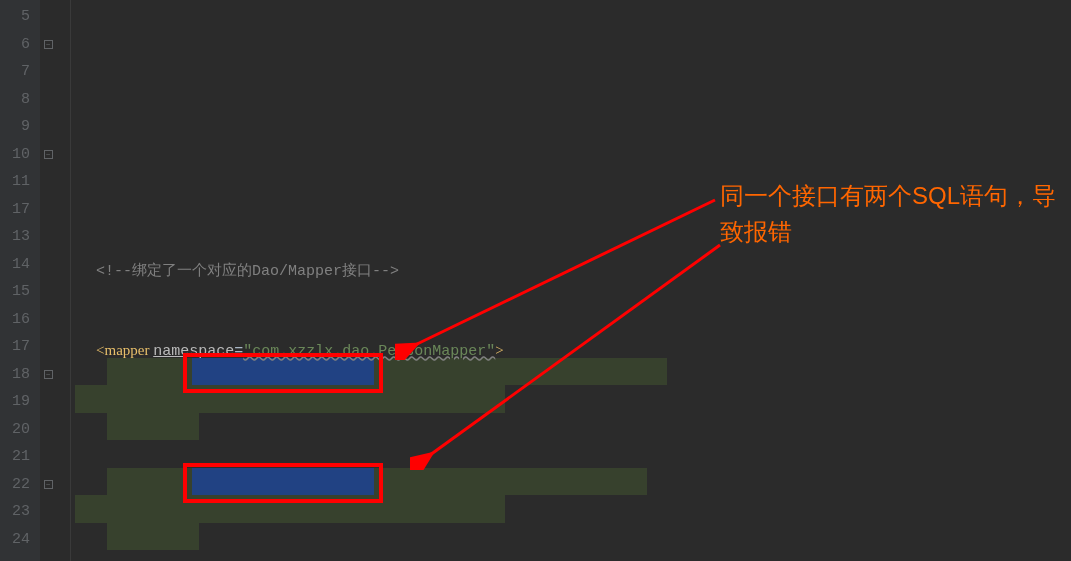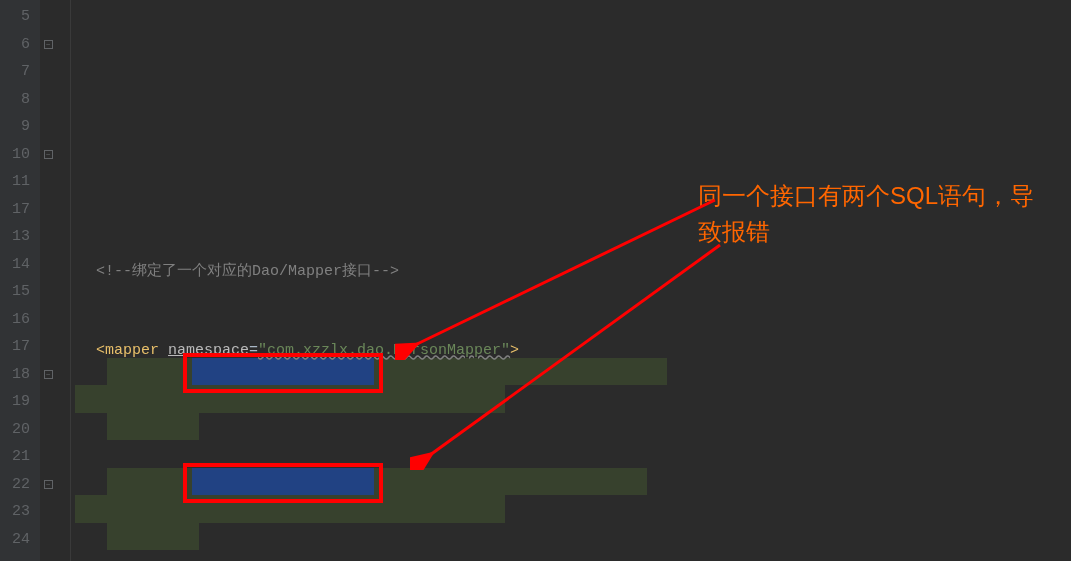--- a/index.html
+++ b/index.html
@@ -69,21 +69,21 @@
   }
   .sel-bg {
     position: absolute;
     background: #37412d;
     height: 27.5px;
     z-index: 0;
   }
   .txt { position: relative; z-index: 1; }
   
   .c-comment { color: #808080; }
-  .c-tag { color: #e8bf6a; }
+  .c-tag { color: #e8bf6a; font-family: Liberation Serif, serif; }
   .c-attr { color: #bababa; text-decoration: underline; }
   .c-eq { color: #a9b7c6; }
   .c-str { color: #6a8759; }
   .c-underline { text-decoration: underline wavy #808080; }
   
   .red-box {
     position: absolute;
     border: 4px solid #ff0000;
     z-index: 5;
     pointer-events: none;
@@ -211,21 +211,21 @@
     
     
     
     
   </div>
 </div>
 
 <div class="red-box" style="top:353px; left:183px; width:200px; height:40px;"></div>
 <div class="red-box" style="top:463px; left:183px; width:200px; height:40px;"></div>
 
-<div class="anno-text" style="top:178px; left:698px; width:340px;">同一个接口有两个SQL语句，导致报错</div>
+<div class="anno-text" style="top:178px; left:720px; width:340px;">同一个接口有两个SQL语句，导致报错</div>
 
 <svg class="arrow" style="top:190px; left:395px; width:330px; height:170px;">
   <defs>
       <marker id="ah1" markerWidth="12" markerHeight="10" refX="2" refY="5" orient="auto">
         <polygon points="12,0 0,5 12,10" fill="#ff0000"></polygon>
       </marker>
     </defs>
   <line x1="320" y1="10" x2="20" y2="155" stroke="#ff0000" stroke-width="3" marker-end="url(#ah1)"></line>
 </svg>
 <svg class="arrow" style="top:240px; left:410px; width:320px; height:230px;">

